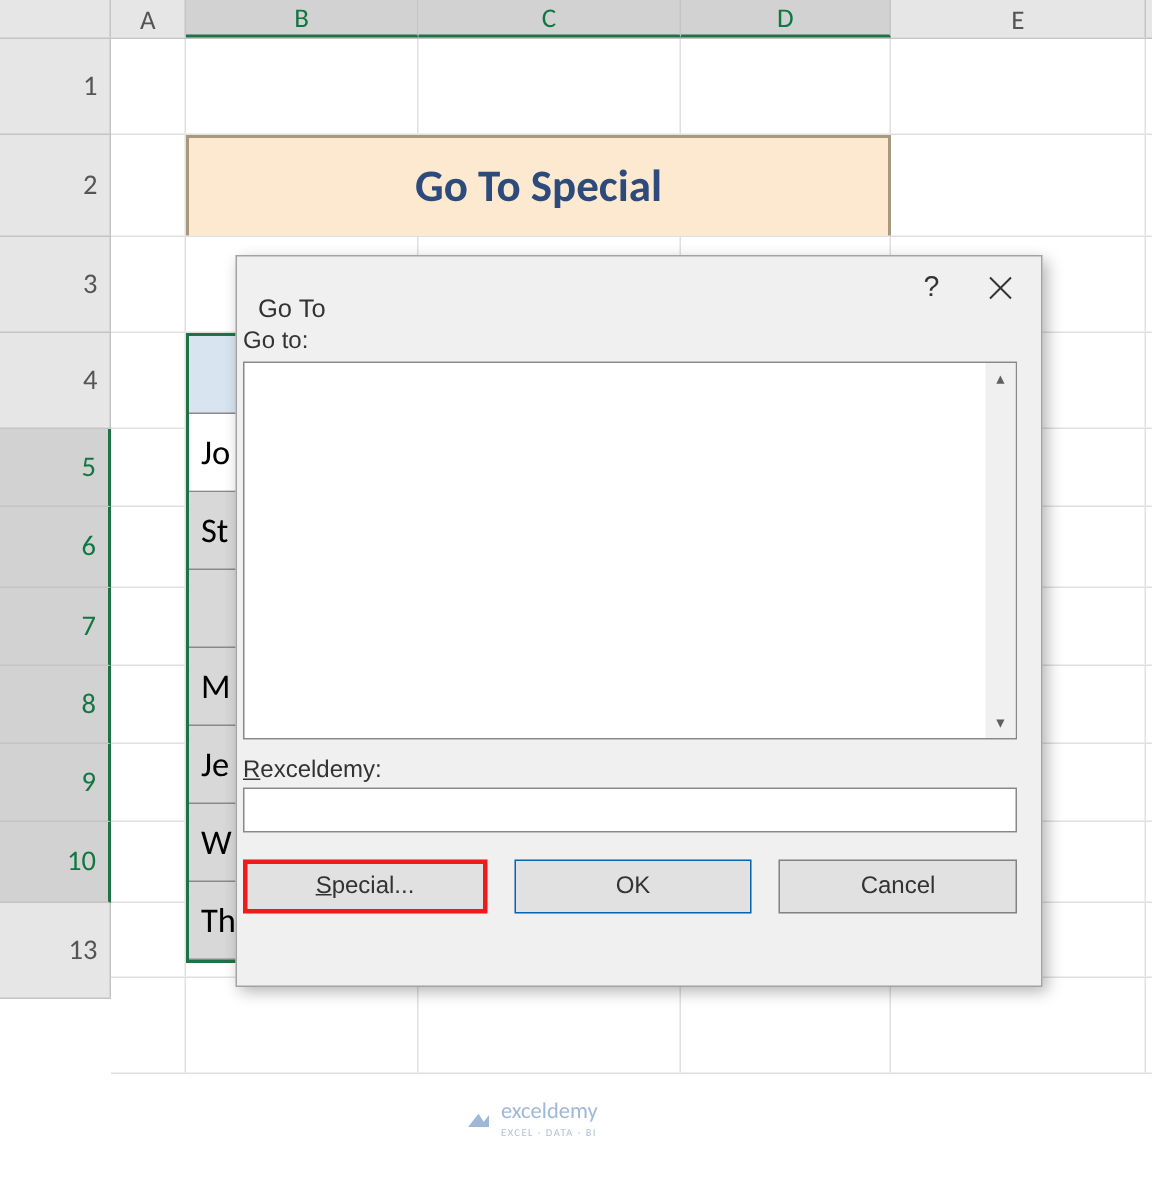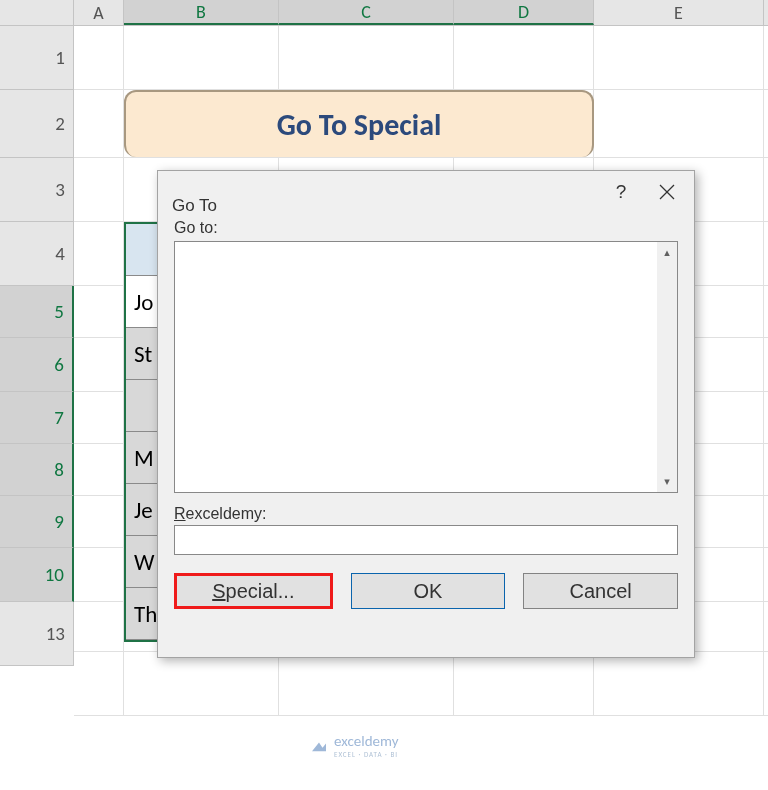--- a/index.html
+++ b/index.html
@@ -23,50 +23,50 @@
 .row-header.selected { background: #d2d2d2; color: #0f7741; border-right: 2px solid #1f7246; }
 .r1 { height: 64px; } .r2 { height: 68px; } .r3 { height: 64px; } .r4 { height: 64px; }
 .r5 { height: 52px; } .r6 { height: 54px; } .r7 { height: 52px; } .r8 { height: 52px; }
 .r9 { height: 52px; } .r10 { height: 54px; } .r11 { height: 50px; } .r12 { height: 64px; }
 
 .cells { position: relative; flex: 1; }
 .cell-row { display: flex; border-bottom: 1px solid #e0e0e0; }
 .cell { border-right: 1px solid #e0e0e0; }
 .cA { width: 50px; } .cB { width: 155px; } .cC { width: 175px; } .cD { width: 140px; } .cE { width: 170px; }
 
-.merged-title { position: absolute; left: 50px; top: 64px; width: 470px; height: 67px; background: #fce9d0; border-top: 2px solid #a89880; border-left: 2px solid #a89880; border-right: 2px solid #a89880; display: flex; align-items: center; justify-content: center; font-size: 30px; font-weight: bold; color: #2c4a7c; font-family: Calibri, sans-serif; border-radius: 12px; }
+.merged-title { position: absolute; left: 50px; top: 64px; width: 470px; height: 67px; background: #fce9d0; border-top: 2px solid #a89880; border-left: 2px solid #a89880; border-right: 2px solid #a89880; display: flex; align-items: center; justify-content: center; font-size: 30px; font-weight: bold; color: #2c4a7c; font-family: Calibri, sans-serif; }
 
 .data-table { position: absolute; left: 50px; top: 196px; width: 470px; border: 2px solid #8a8a8a; }
 .data-table.selection { border: 2px solid #1f7246; }
 .data-row { display: flex; height: 52px; border-bottom: 1px solid #8a8a8a; background: #d8d8d8; }
 .data-row.header { background: #d8e5f0; }
 .data-row:last-child { border-bottom: none; }
 .data-cell { border-right: 1px solid #8a8a8a; display: flex; align-items: center; padding-left: 8px; font-size: 23px; font-family: Calibri, sans-serif; }
 .data-cell:last-child { border-right: none; }
 .dB { width: 153px; } .dC { width: 175px; } .dD { width: 138px; }
 .data-row.active .data-cell.dB { background: #fff; }
 
 .selection-handle { position: absolute; right: -4px; bottom: -4px; width: 8px; height: 8px; background: #1f7246; border: 1px solid #fff; }
 
 .dialog { position: absolute; left: 157px; top: 170px; width: 538px; height: 488px; background: #f0f0f0; border: 1px solid #a3a3a3; box-shadow: 3px 3px 10px rgba(0,0,0,0.3); font-family: 'Segoe UI', sans-serif; }
 .dialog-title { display: flex; align-items: center; height: 42px; padding: 0 4px 0 14px; font-size: 17px; color: #333; }
 .dialog-title-text { flex: 1; margin-top: 28px; }
 .dialog-help { width: 46px; height: 38px; display: flex; align-items: center; justify-content: center; font-size: 19px; color: #333; cursor: pointer; }
 .dialog-close { width: 46px; height: 38px; display: flex; align-items: center; justify-content: center; cursor: pointer; }
 .dialog-close svg { width: 16px; height: 16px; }
-.dialog-body { padding: 6px 16px 16px 16px; }
+.dialog-body { padding: 6px 16px 16px 4px; }
 .dialog-label { font-size: 16px; color: #333; margin-bottom: 4px; }
 .goto-list { width: 100%; height: 252px; background: #fff; border: 1px solid #888; position: relative; }
 .goto-scroll { position: absolute; right: 0; top: 0; width: 20px; height: 100%; background: #f0f0f0; display: flex; flex-direction: column; justify-content: space-between; align-items: center; padding: 4px 0; }
 .scroll-arrow { font-size: 11px; color: #606060; }
 .ref-label { margin-top: 12px; font-size: 16px; color: #333; }
 .ref-underline { text-decoration: underline; }
 .ref-input { width: 100%; height: 30px; border: 1px solid #888; background: #fff; padding: 2px 6px; font-size: 16px; margin-top: 2px; }
 .dialog-buttons { display: flex; gap: 18px; margin-top: 18px; }
-.dlg-btn { flex: 1; height: 36px; border: 1px solid #838383; background: #e1e1e1; font-size: 20px; color: #333; cursor: pointer; display: flex; align-items: center; justify-content: center; }
+.dlg-btn { flex: 1; height: 36px; border: 1px solid #838383; background: #e1e1e1; font-size: 16px; color: #333; cursor: pointer; display: flex; align-items: center; justify-content: center; }
 .dlg-btn.special { border: 3px solid #ef1a1a; }
 .dlg-btn.ok { border: 1.5px solid #0a64ad; }
 .btn-underline { text-decoration: underline; }
 
 .watermark { position: absolute; left: 310px; top: 732px; font-size: 15px; color: #9fb8d8; display: flex; align-items: center; gap: 6px; font-weight: 500; }
 .watermark-sub { font-size: 7px; letter-spacing: 1px; color: #b0c2d6; display: block; }
 .watermark-icon { width: 18px; height: 14px; }
 </style>
 </head>
 <body>

